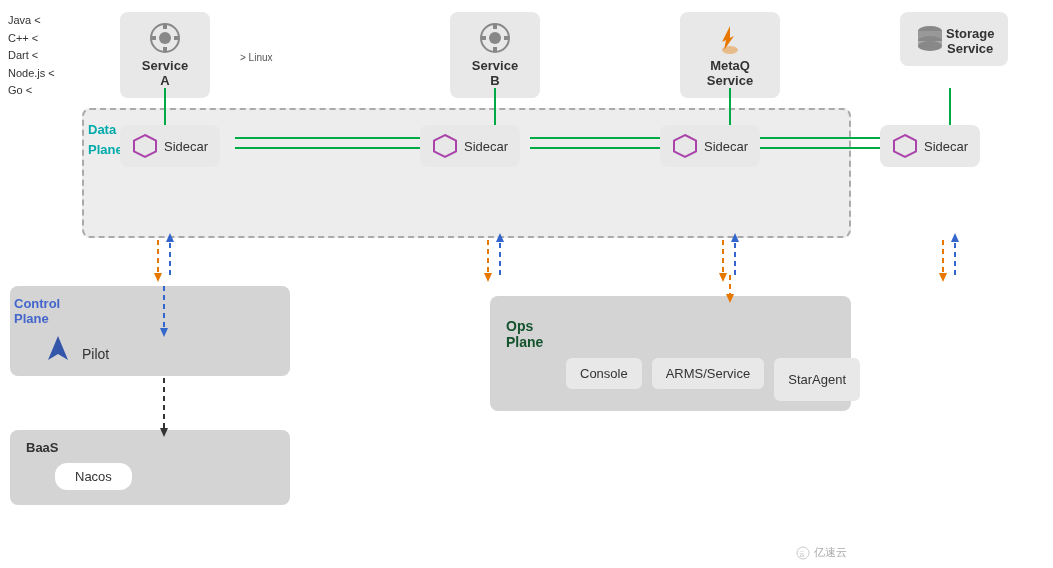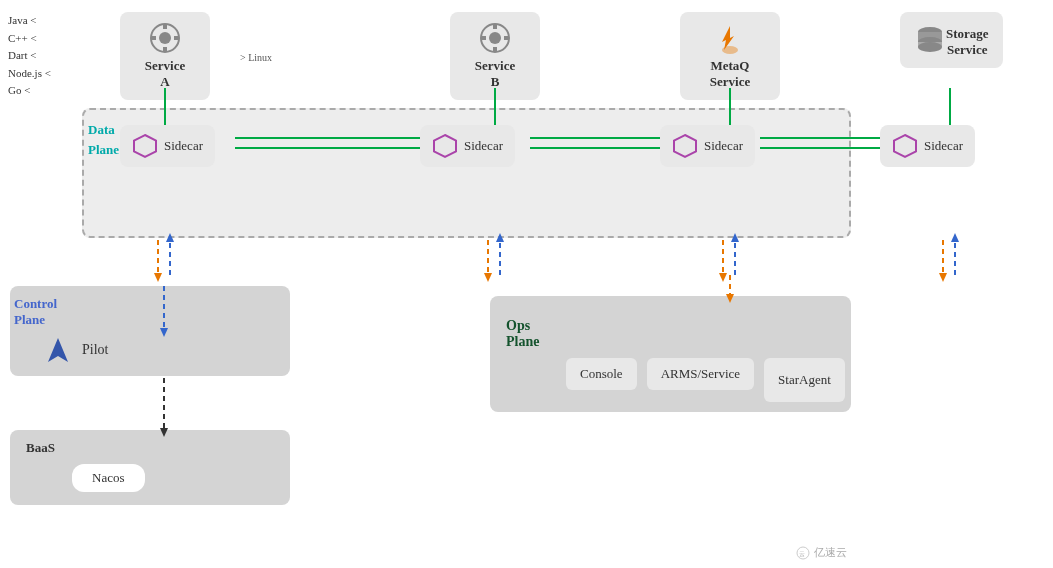--- a/index.html
+++ b/index.html
@@ -10,36 +10,35 @@
       height: 568px;
       overflow: hidden;
       position: relative;
     }
 
     .diagram-container {
       position: relative;
       width: 861px;
       height: 568px;
       background: #fff;
-      font-family: Liberation Serif, serif;
     }
 
     
     .lang-list {
       position: absolute;
       top: 12px;
       left: 8px;
       font-size: 11px;
       color: #333;
       line-height: 1.6;
     }
 
     .pilot-box {
       display: flex;
-      align-items: center;
+      align-items: flex-end;
       gap: 10px;
       margin-left: 30px;
     }
 
     
     .arrows-svg {
       position: absolute;
       top: 0;
       left: 0;
       width: 1053px;
@@ -142,21 +141,21 @@
     <div class="pilot-box">
       <svg width="28" height="28" viewBox="0 0 28 28">
         <polygon points="14,2 4,26 14,20 24,26" fill="#3355aa"></polygon>
       </svg>
       <span style="font-size:14px;color:#333;">Pilot</span>
     </div>
   </div>
 
   <div style="position:absolute;top:430px;left:10px;width:280px;background:#d4d4d4;border-radius:8px;padding:10px 16px;min-height:75px;">
     <div style="font-size:13px;font-weight:bold;color:#333;margin-bottom:8px;">BaaS</div>
-    <div style="background:#fff;border-radius:12px;padding:6px 20px;text-align:center;font-size:13px;color:#333;display:inline-block;margin-left:46px;">
+    <div style="background:#fff;border-radius:12px;padding:6px 20px;text-align:center;font-size:13px;color:#333;display:inline-block;margin-left:29px;">
       <span>Nacos</span>
     </div>
   </div>
 
   <div style="position:absolute;top:296px;left:490px;right:10px;background:#d4d4d4;border-radius:8px;padding:10px 16px;min-height:80px;">
     <div style="font-size:14px;font-weight:bold;color:#14532d;margin-bottom:8px;margin-top:12px;">Ops<br>Plane</div>
     <div style="display:flex;gap:10px;align-items:flex-start;margin-left:60px;">
       <div style="background:#e8e8e8;border-radius:6px;padding:8px 14px;font-size:13px;color:#333;">Console</div>
       <div style="background:#e8e8e8;border-radius:6px;padding:8px 14px;font-size:13px;color:#333;">ARMS/Service</div>
       <div style="background:#e8e8e8;border-radius:6px;padding:14px 14px;font-size:13px;color:#333;">StarAgent</div>

